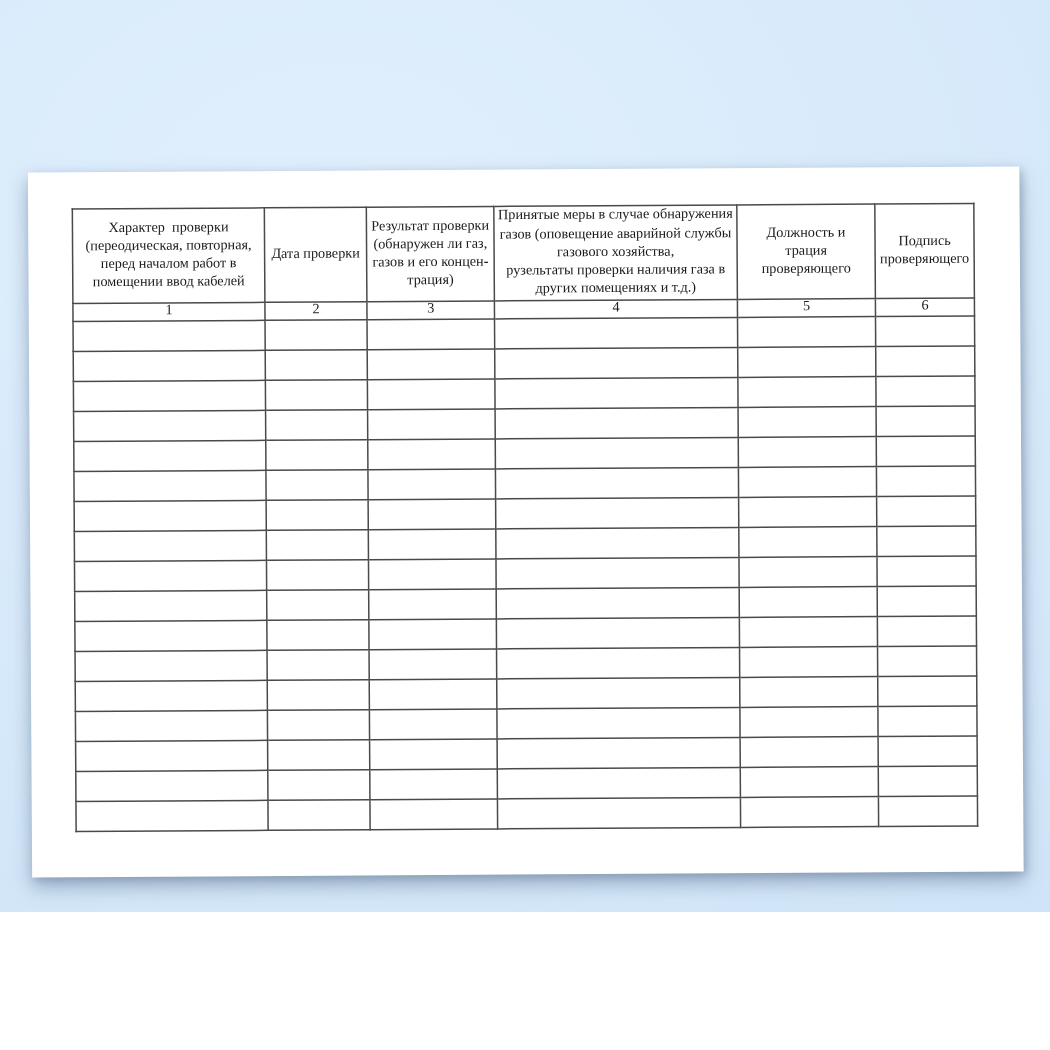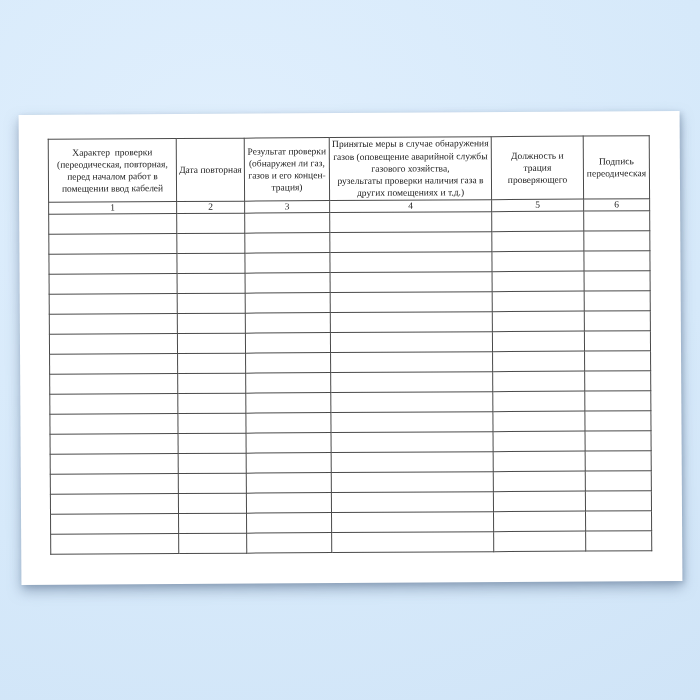--- a/index.html
+++ b/index.html
@@ -1,19 +1,19 @@
 <!DOCTYPE html>
 <html><head>
 <meta charset="utf-8">
 <style>
   html, body { margin: 0; padding: 0; }
   .scene {
     position: relative;
     width: 700px;
-    height: 700px;
+    height: 608px;
     overflow: hidden;
     background: radial-gradient(ellipse 130% 110% at 32% 22%, #e0effd 0%, #d6e9fa 55%, #cde2f6 100%);
   }
   .paper {
     position: absolute;
     left: 20px;
     top: 113px;
     width: 661px;
     height: 470px;
     background: #ffffff;
@@ -70,35 +70,35 @@
         <col style="width:162px">
         <col style="width:92px">
         <col style="width:66px">
       </colgroup>
       <thead>
         <tr class="header-row">
           <th>Характер  проверки
 (переодическая, повторная,
 перед началом работ в
 помещении ввод кабелей</th>
-          <th>Дата повторная</th>
+          <th>Дата проверки</th>
           <th>Результат проверки
 (обнаружен ли газ,
 газов и его концен-
 трация)</th>
           <th>Принятые меры в случае обнаружения
 газов (оповещение аварийной службы
 газового хозяйства,
 рузельтаты проверки наличия газа в
 других помещениях и т.д.)</th>
           <th>Должность и
 трация
 проверяющего</th>
           <th>Подпись
-переодическая</th>
+проверяющего</th>
         </tr>
         <tr class="num-row">
           <td>1</td>
           <td>2</td>
           <td>3</td>
           <td>4</td>
           <td>5</td>
           <td>6</td>
         </tr>
       </thead>

